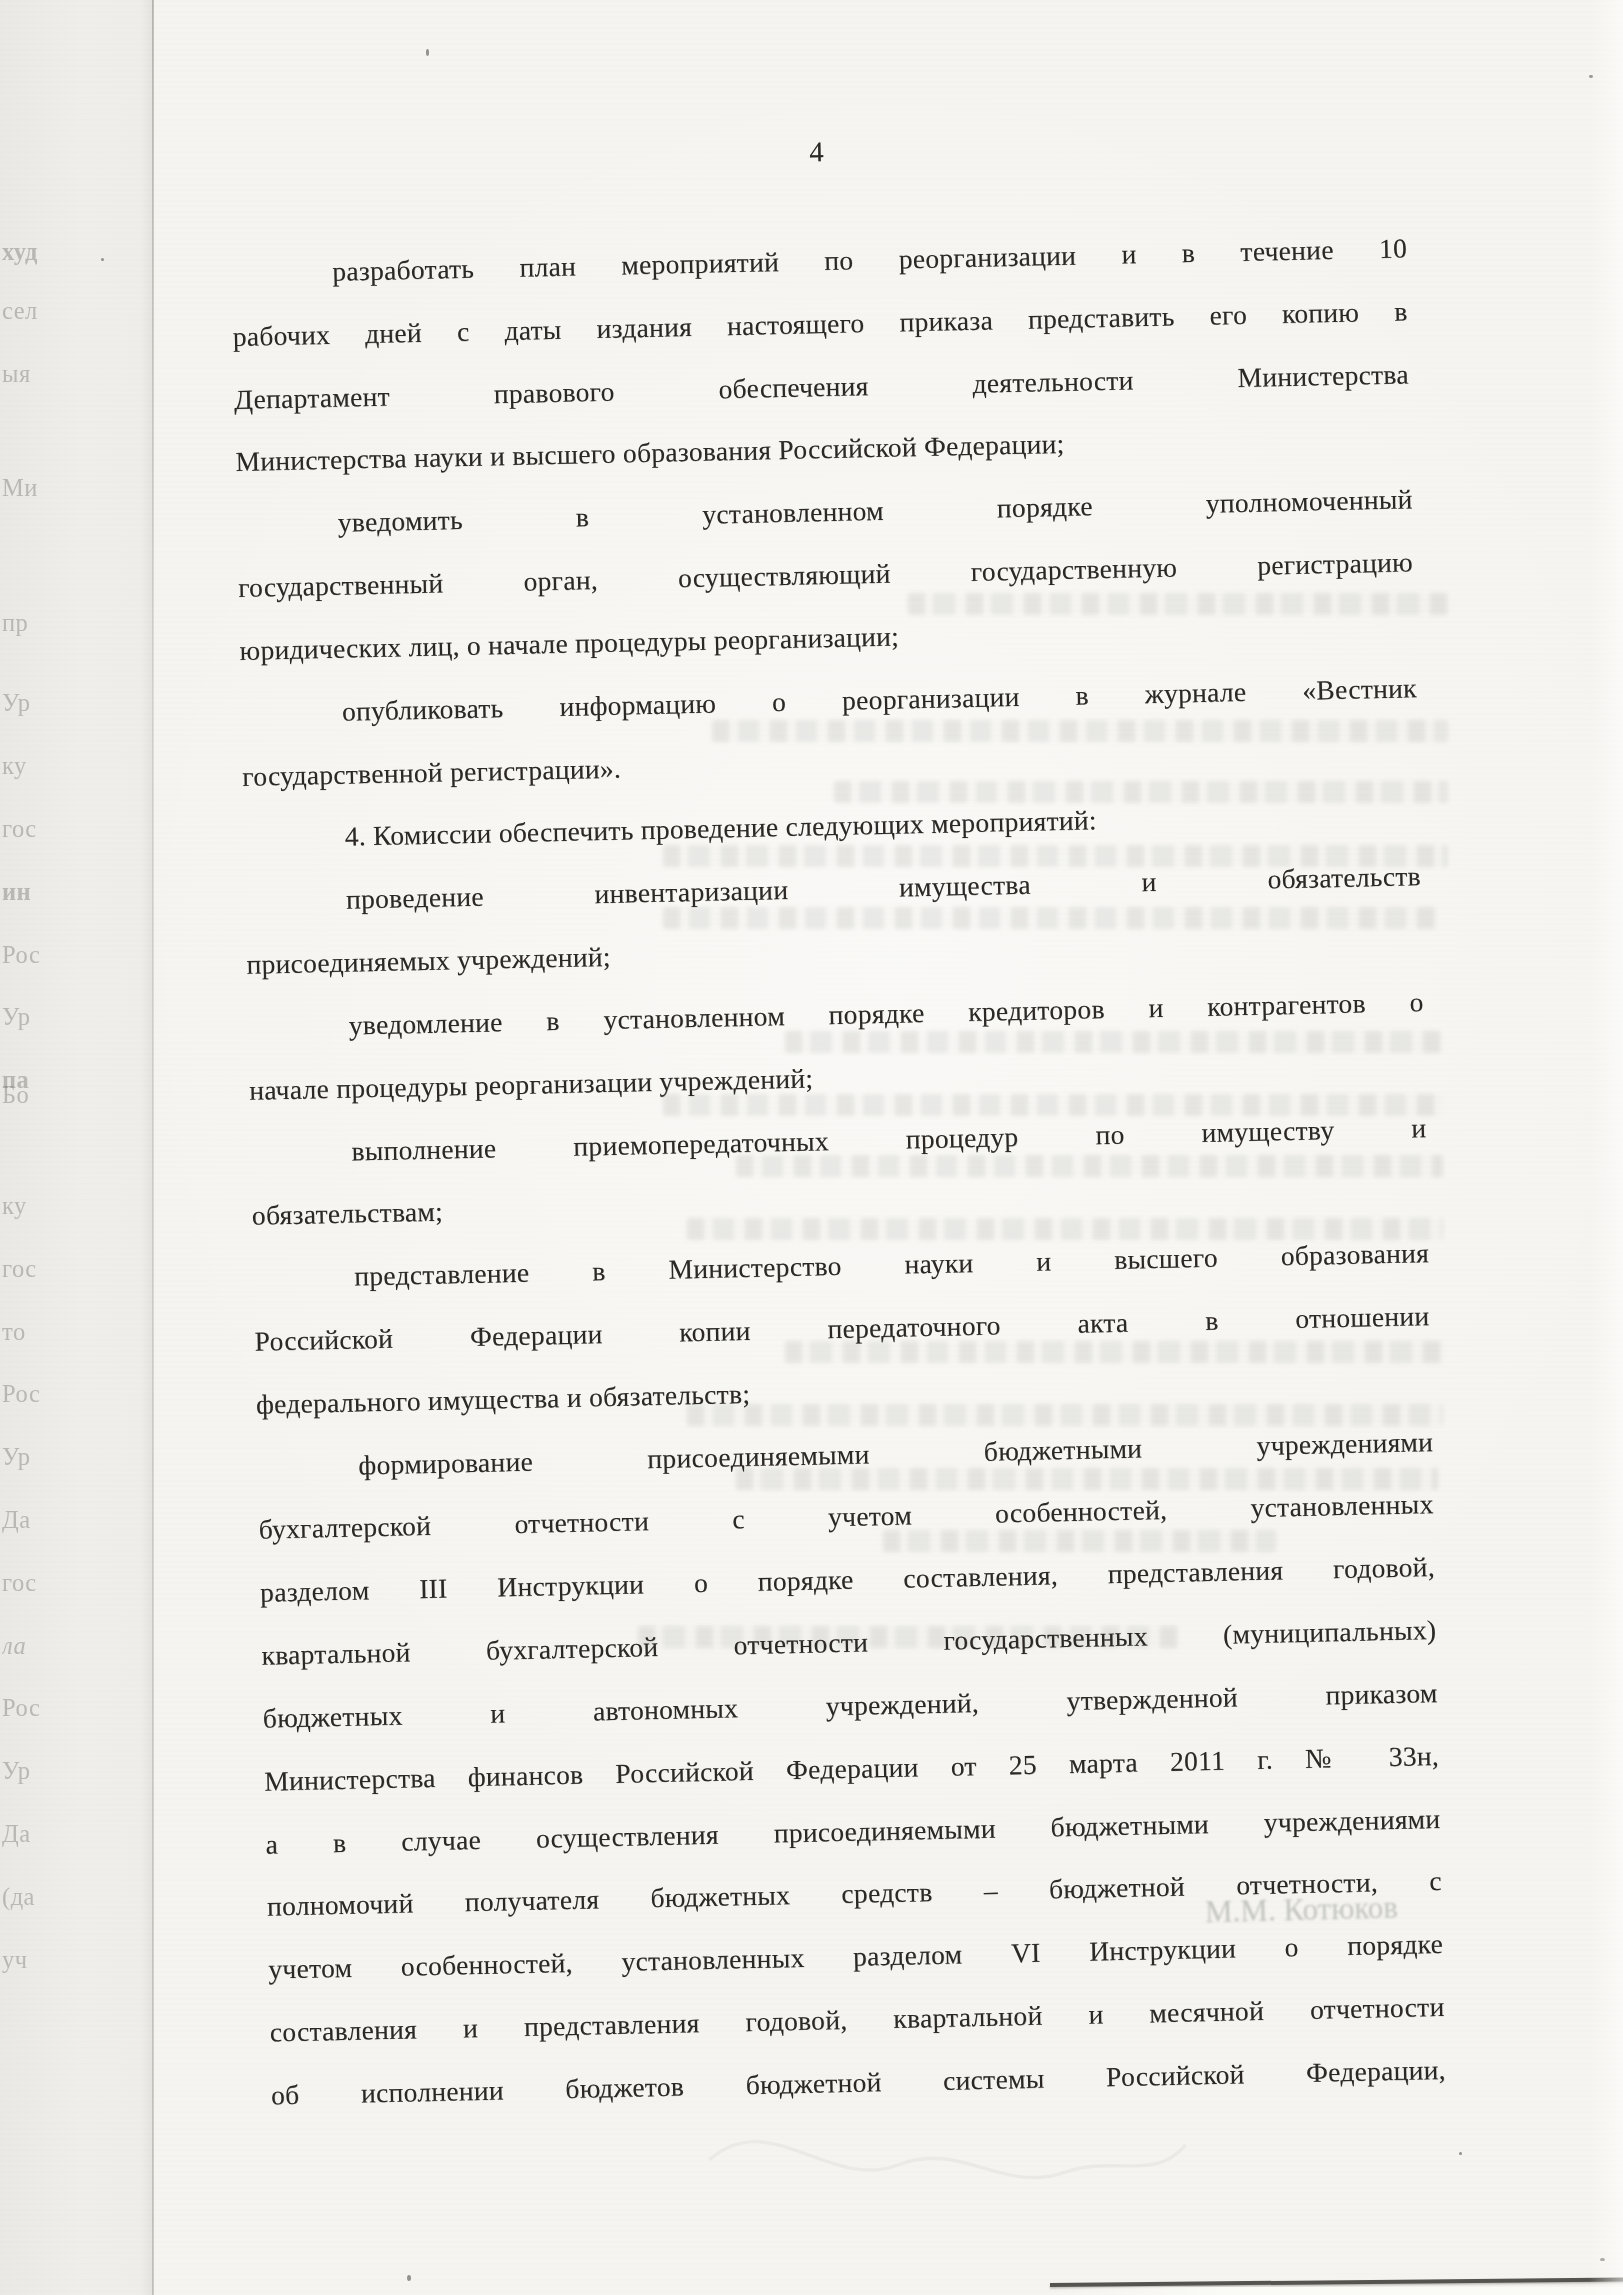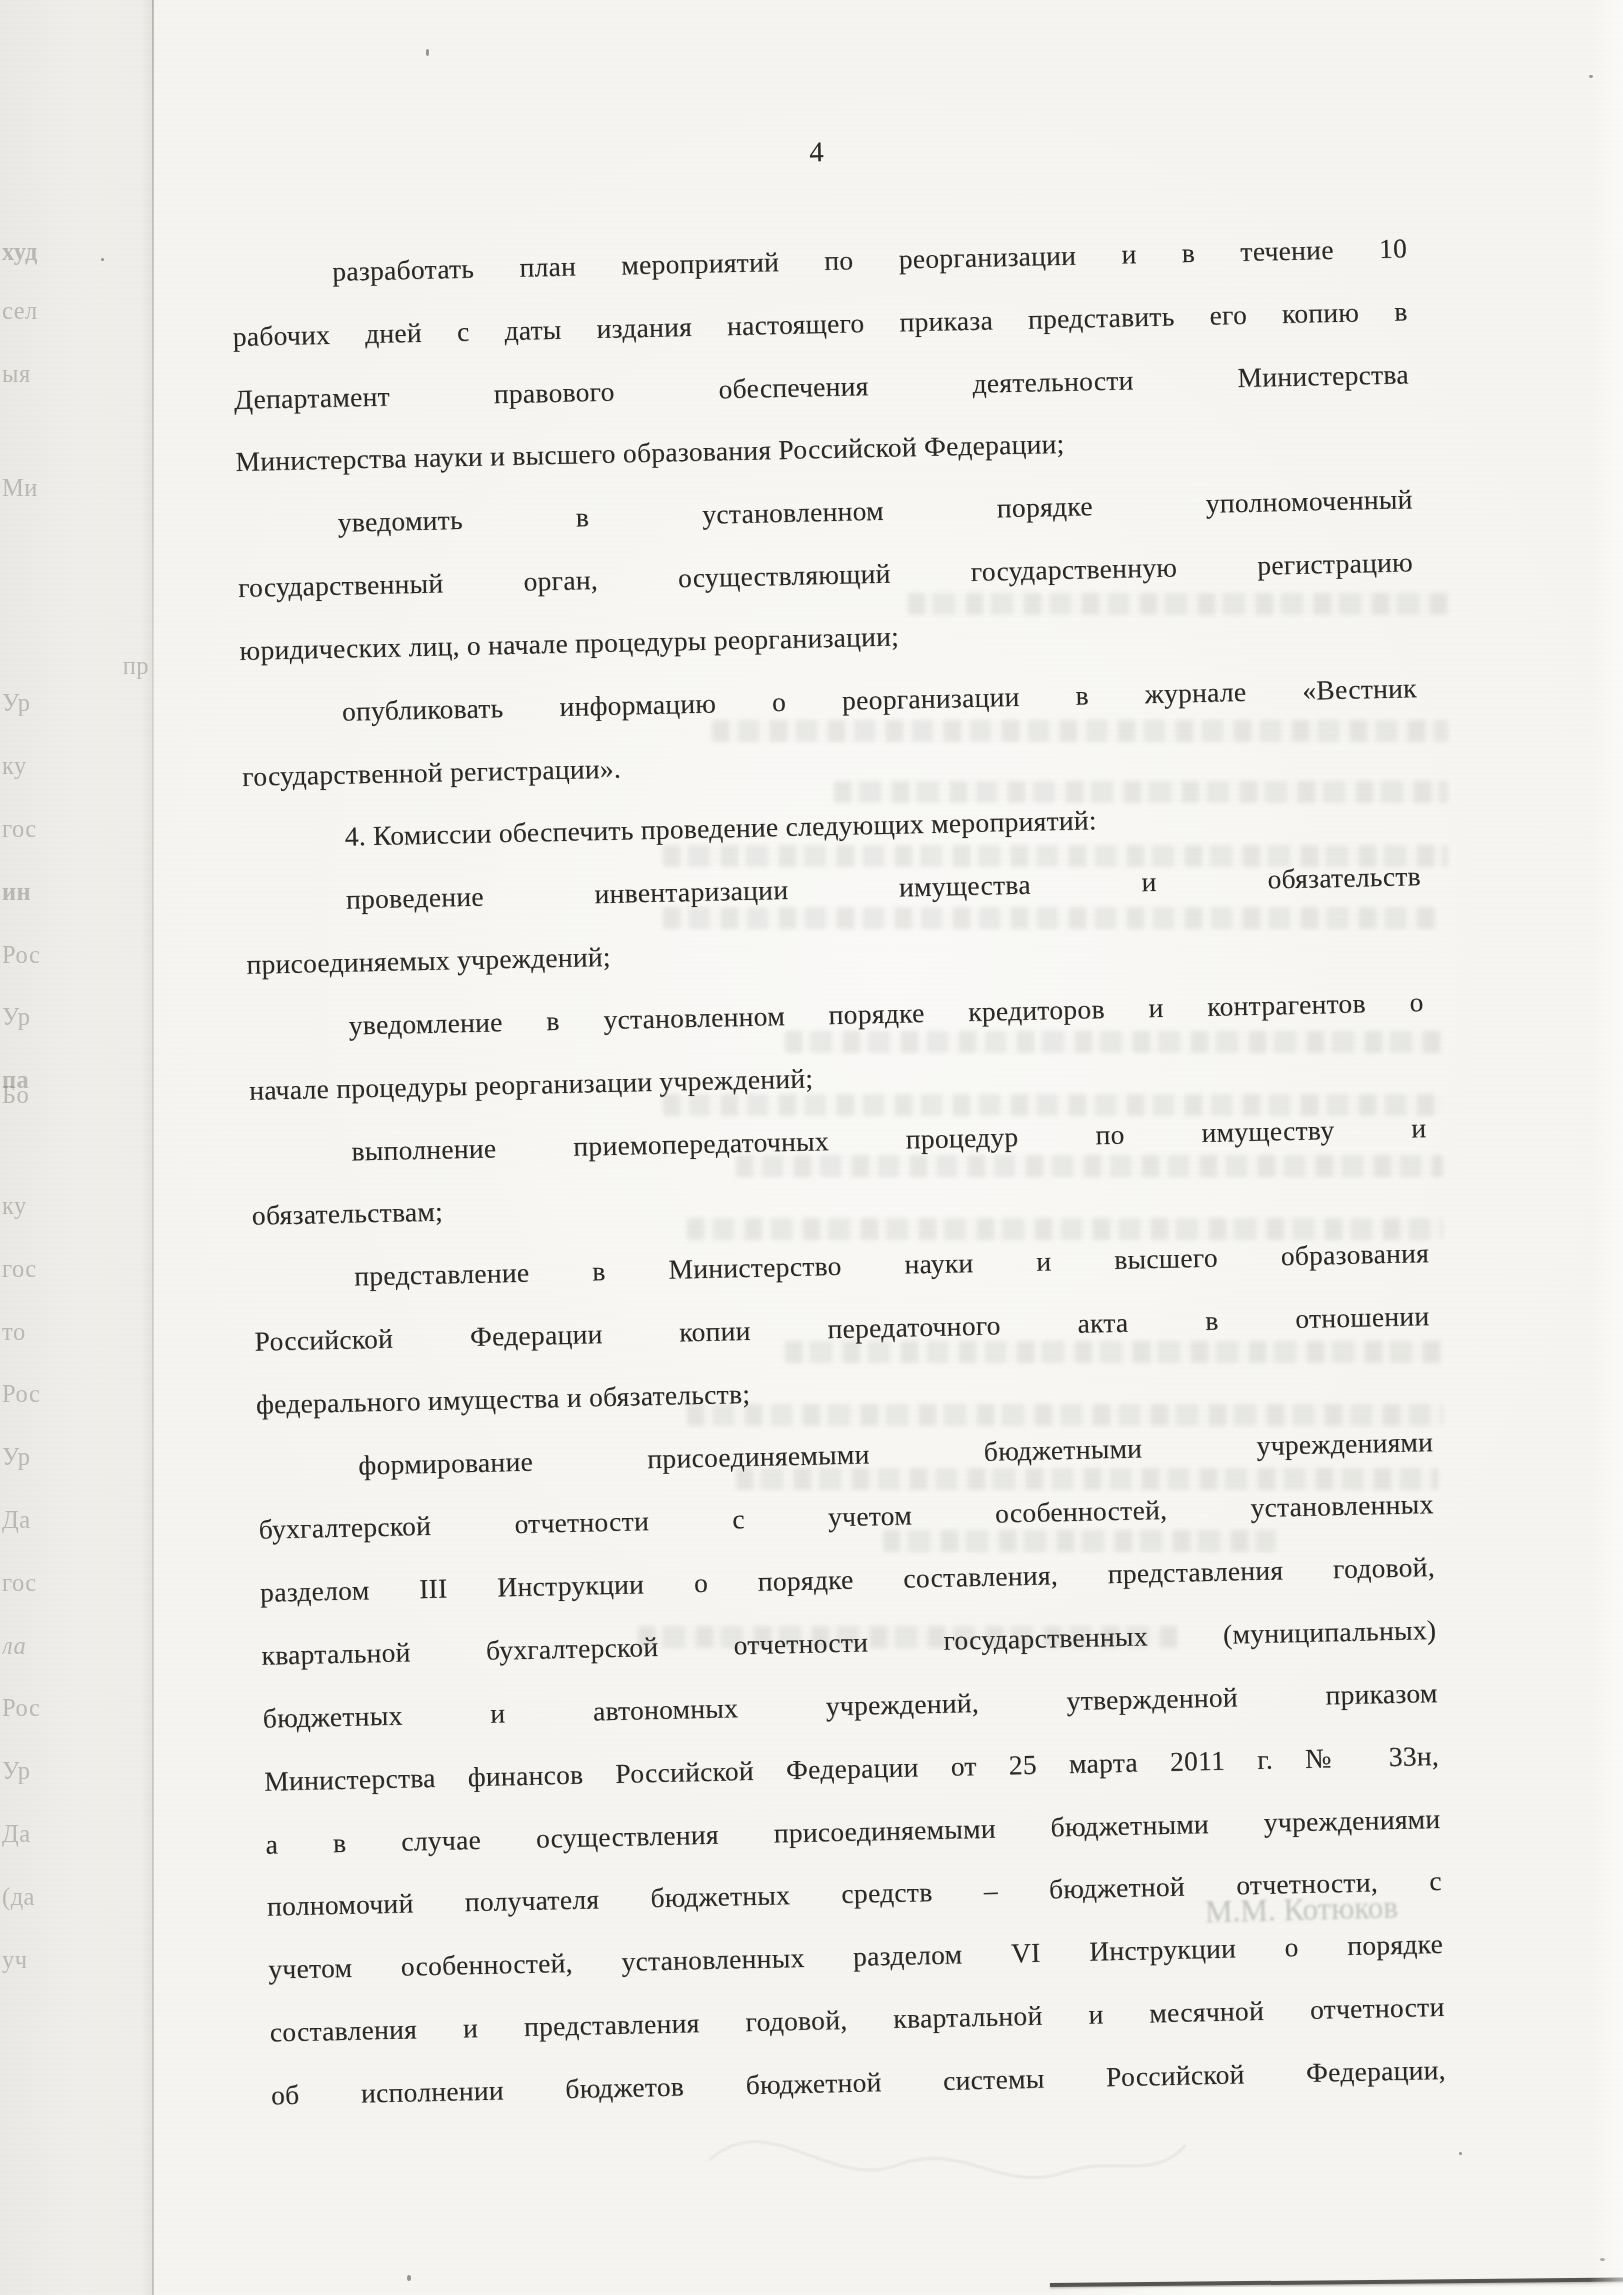--- a/index.html
+++ b/index.html
@@ -87,21 +87,21 @@
 <div id="paper">
 
   <div class="edge-left-band"></div>
   <div class="fold-line"></div>
 
   <div id="left-frags">
       <div class="frag" style="top: 225px; font-weight: bold;">худ</div>
       <div class="frag" style="top: 284px;">сел</div>
       <div class="frag" style="top: 347px;">ыя</div>
       <div class="frag" style="top: 461px;">Ми</div>
-      <div class="frag" style="top: 639px; text-align: right;">пр</div>
+      <div class="frag" style="top: 596px;">пр</div>
       <div class="frag" style="top: 676px;">Ур</div>
       <div class="frag" style="top: 739px;">ку</div>
       <div class="frag" style="top: 802px;">гос</div>
       <div class="frag" style="top: 865px; font-weight: bold;">ин</div>
       <div class="frag" style="top: 928px;">Рос</div>
       <div class="frag" style="top: 990px;">Ур</div>
       <div class="frag" style="top: 1053px; font-weight: bold;">па</div>
       <div class="frag" style="top: 1068px;">Бо</div>
       <div class="frag" style="top: 1179px;">ку</div>
       <div class="frag" style="top: 1242px;">гос</div>

